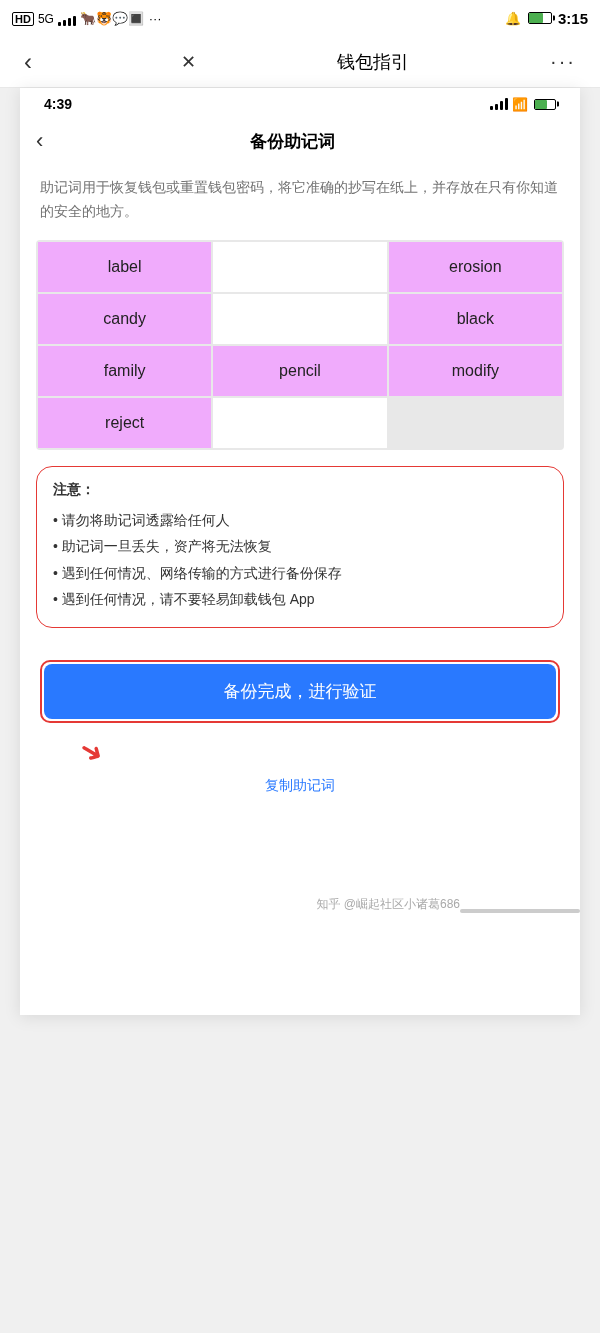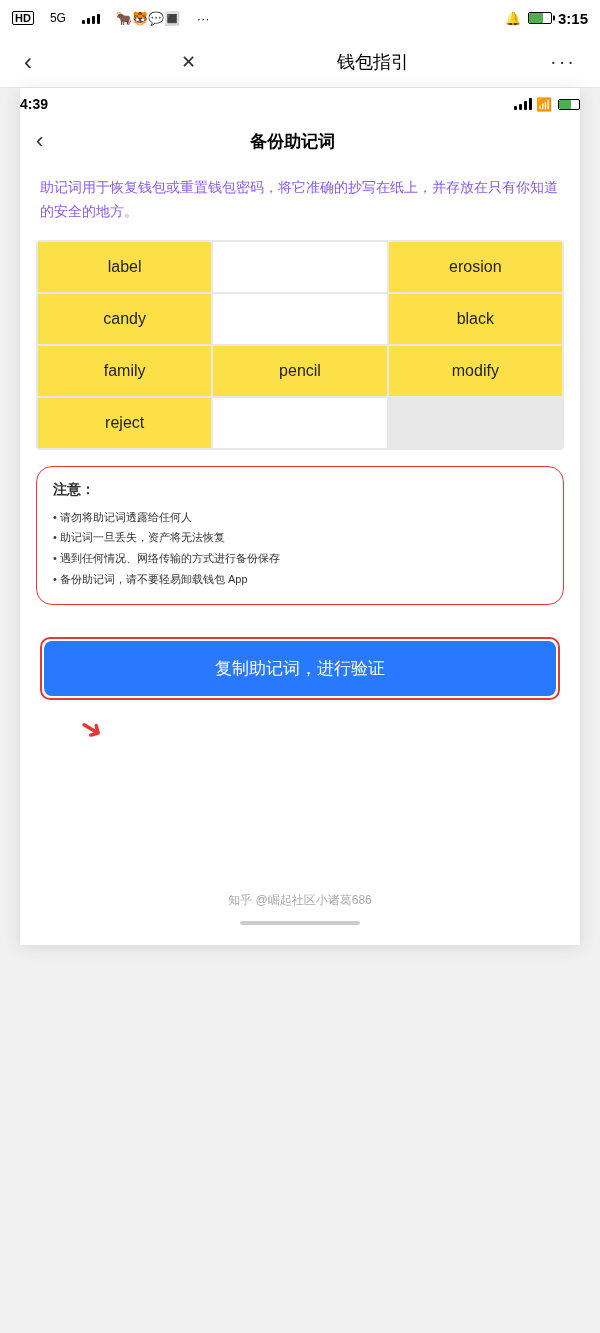--- a/index.html
+++ b/index.html
@@ -18,22 +18,22 @@
       height: 36px;
       display: flex;
       align-items: center;
       justify-content: space-between;
       padding: 0 12px;
       font-size: 13px;
       color: #000;
     }
     .outer-status-left {
       display: flex;
-      align-items: center;
-      gap: 16px;
+      align-items: flex-end;
+      gap: 4px;
     }
     .outer-status-right {
       display: flex;
       align-items: center;
       gap: 6px;
       font-size: 13px;
     }
 
     
     .outer-nav-bar {
@@ -68,21 +68,21 @@
       box-shadow: 0 2px 16px rgba(0,0,0,0.10);
     }
 
     
     .inner-status-bar {
       background: #fff;
       height: 32px;
       display: flex;
       align-items: center;
       justify-content: space-between;
-      padding: 0 0;
+      padding: 0 24px;
       font-size: 14px;
       font-weight: 600;
     }
     .inner-status-right {
       display: flex;
       align-items: center;
       gap: 5px;
     }
     .signal-bars {
       display: flex;
@@ -146,39 +146,39 @@
       margin-right: 30px;
     }
 
     
     .description-area {
       padding: 10px 20px 16px;
       background: #fff;
     }
     .description-text {
       font-size: 14px;
-      color: #8b5cf6;
+      color: #737373;
       line-height: 1.7;
     }
 
     
     .mnemonic-grid-container {
       background: #e8e8e8;
       margin: 0 16px;
       border-radius: 4px;
       padding: 2px;
     }
     .mnemonic-grid {
       display: grid;
       grid-template-columns: 1fr 1fr 1fr;
       gap: 2px;
       background: #e8e8e8;
     }
     .mnemonic-cell {
-      background: #fde047;
+      background: #f0abfc;
       text-align: center;
       padding: 16px 8px;
       font-size: 16px;
       color: #222;
       font-weight: 400;
     }
     .mnemonic-cell.empty {
       background: #fff;
     }
 
@@ -190,21 +190,21 @@
       padding: 14px 16px;
       background: #fff;
     }
     .warning-title {
       font-size: 14px;
       color: #333;
       font-weight: 600;
       margin-bottom: 8px;
     }
     .warning-item {
-      font-size: 11px;
+      font-size: 14px;
       color: #333;
       line-height: 1.9;
     }
 
     
     .backup-btn-area {
       padding: 16px 20px 8px;
       background: #fff;
     }
     .backup-btn {
@@ -250,21 +250,20 @@
       color: #2979ff;
       font-size: 14px;
       cursor: pointer;
     }
 
     
     .bottom-white {
       background: #fff;
       height: 200px;
       display: flex;
-      flex-direction: column;
       align-items: center;
       justify-content: flex-end;
       padding-bottom: 20px;
     }
     .bottom-attribution {
       font-size: 12px;
       color: #aaa;
     }
     .bottom-bar {
       width: 120px;
@@ -352,32 +351,35 @@
       <div class="mnemonic-cell">reject</div>
       <div class="mnemonic-cell empty"></div>
     </div>
   </div>
 
   <div class="warning-box">
     <div class="warning-title">注意：</div>
     <div class="warning-item">• 请勿将助记词透露给任何人</div>
     <div class="warning-item">• 助记词一旦丢失，资产将无法恢复</div>
     <div class="warning-item">• 遇到任何情况、网络传输的方式进行备份保存</div>
-    <div class="warning-item">• 备份助记词，请不要轻易卸载钱包 App</div>
+    <div class="warning-item">• 遇到任何情况，请不要轻易卸载钱包 App</div>
   </div>
 
   <div class="backup-btn-area">
     <span class="backup-btn-outline">
-      <button class="backup-btn">复制助记词，进行验证</button>
+      <button class="backup-btn">备份完成，进行验证</button>
     </span>
   </div>
 
   <div class="arrow-area">
     <span class="arrow-red">➜</span>
   </div>
 
+  <div class="copy-link-area">
+    <span class="copy-link">复制助记词</span>
+  </div>
 
   <div class="bottom-white">
     <span class="bottom-attribution">知乎 @崛起社区小诸葛686</span>
     <div class="bottom-bar"></div>
   </div>
 
 </div>
 
 </body></html>

